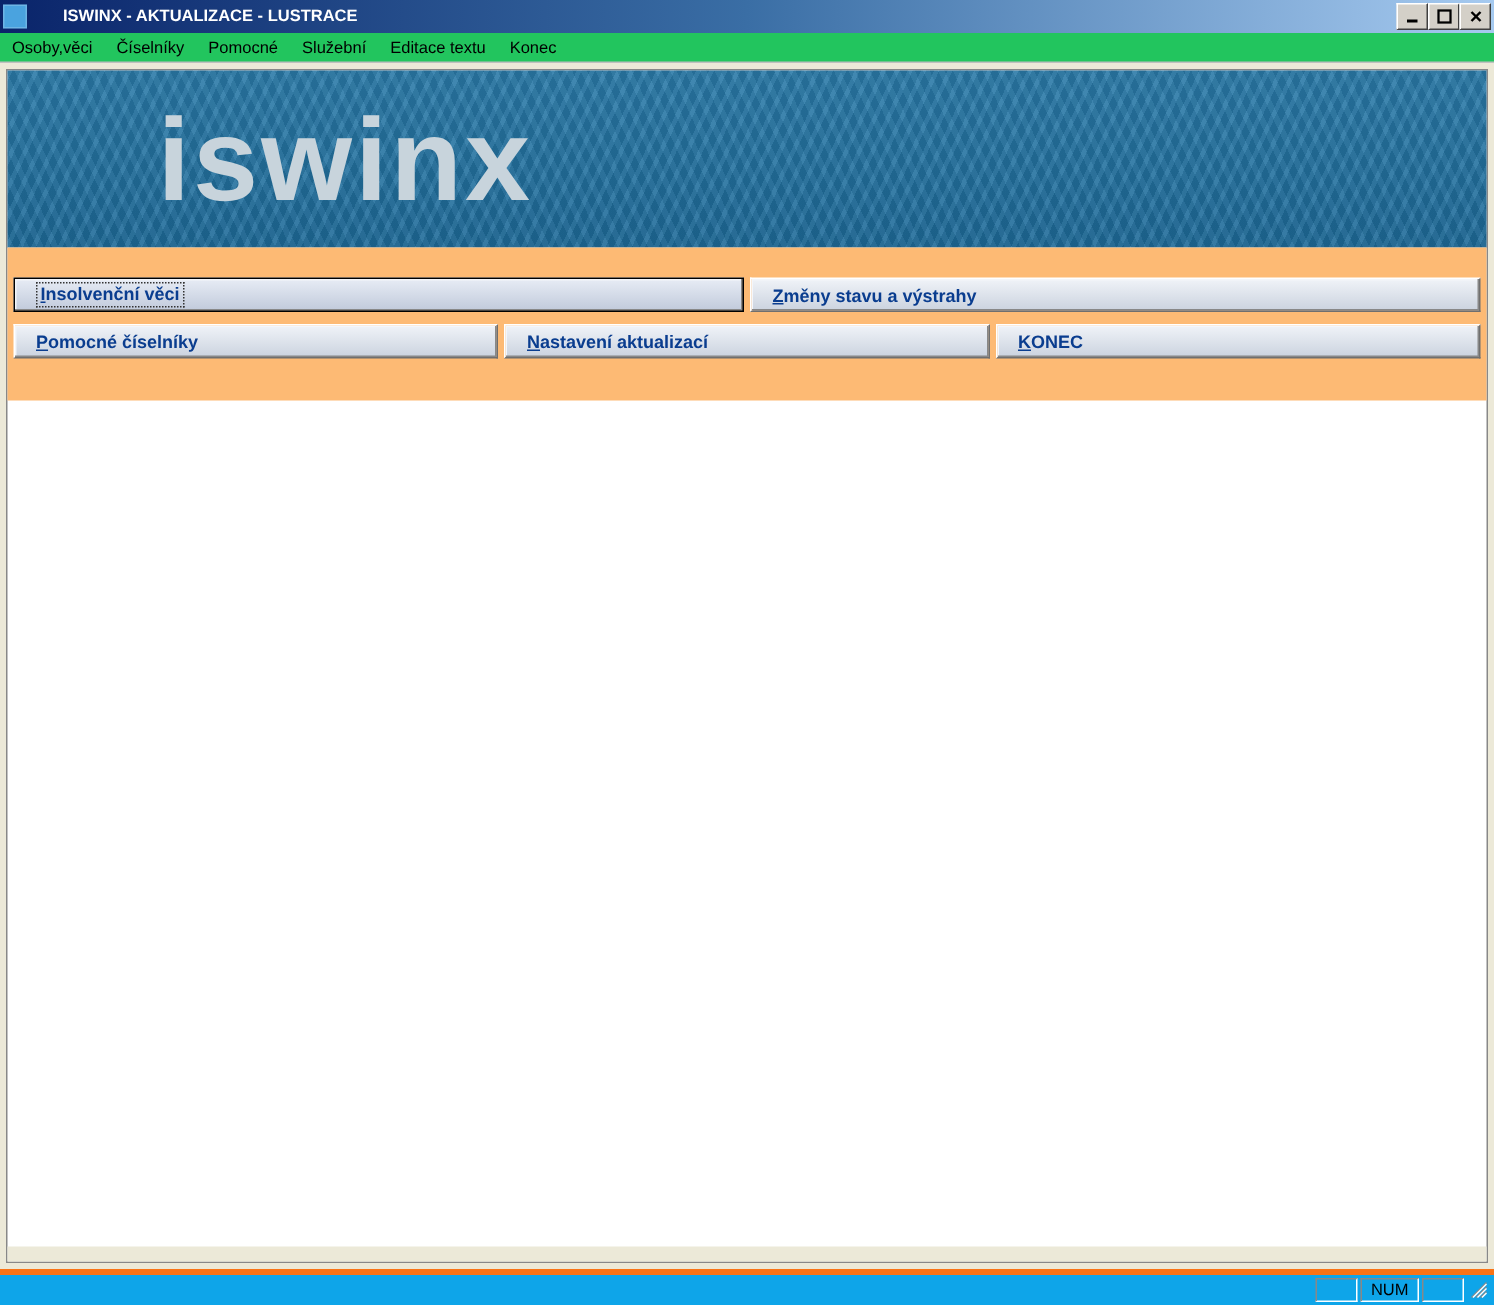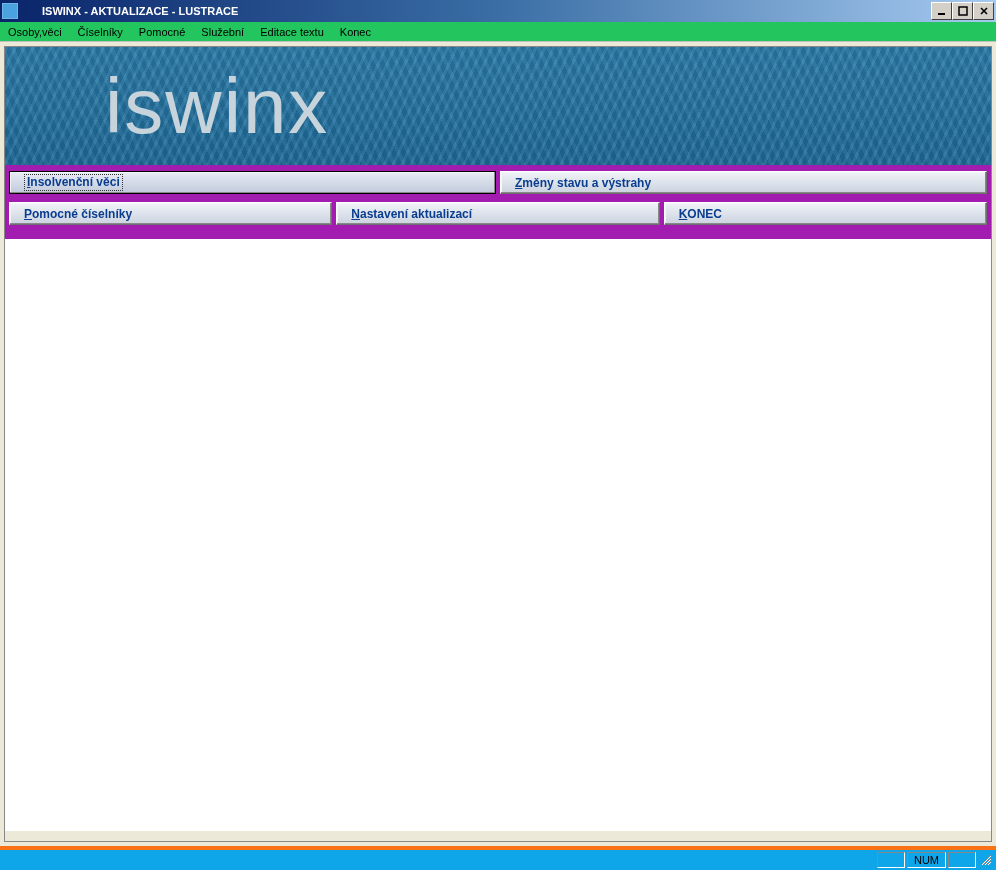--- a/index.html
+++ b/index.html
@@ -78,25 +78,25 @@
       linear-gradient(#2a7aa8, #1e6a98);
     display: flex;
     align-items: center;
     padding-left: 100px;
   }
   .banner-text {
     font-family: Verdana, Arial, sans-serif;
     font-size: 78px;
     color: #c8d4dc;
     letter-spacing: 2px;
-    font-weight: 400;
+    font-weight: 700;
   }
   .button-area {
-    padding: 6px 4px;
-    background: #a21caf;
+    padding: 20px 4px;
+    background: #fdba74;
   }
   .button-row {
     display: flex;
     gap: 4px;
     margin-bottom: 8px;
   }
   .big-btn {
     flex: 1;
     height: 23px;
     border: 1px solid #6f6f6f;

